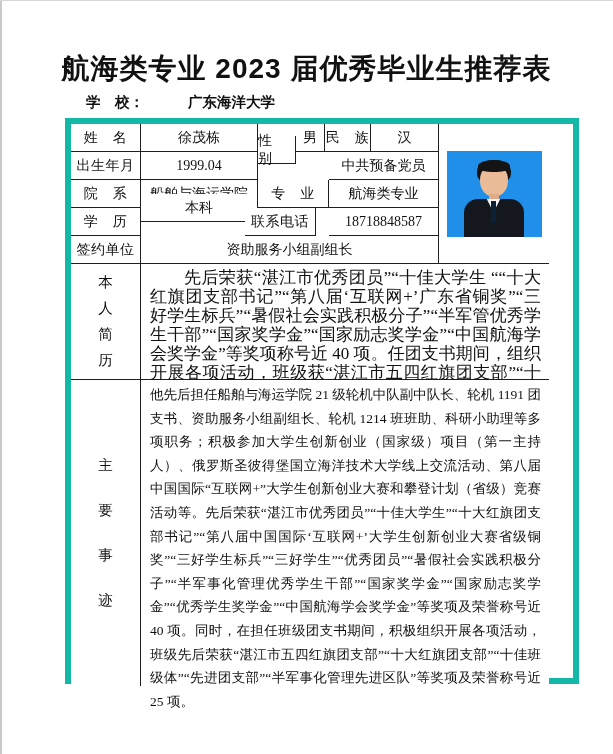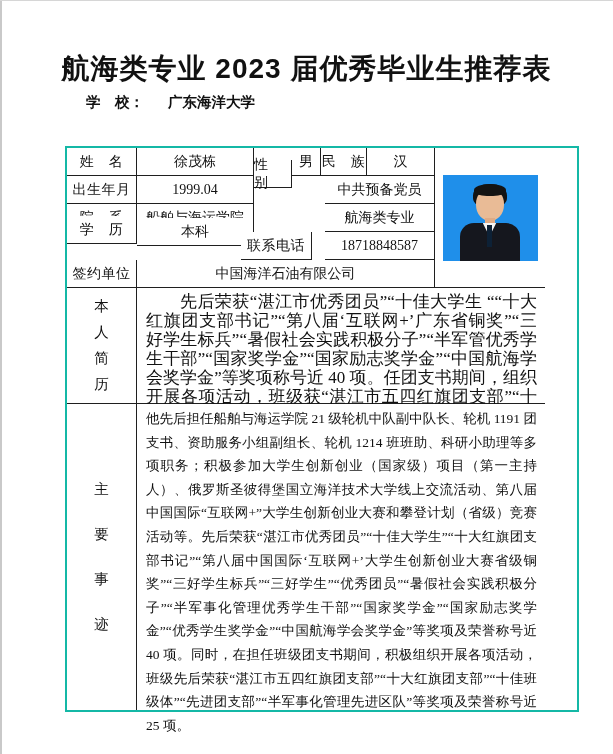--- a/index.html
+++ b/index.html
@@ -23,28 +23,27 @@
     position:absolute; left:0; top:50px; width:613px;
     margin:0; text-align:center;
     font-family:"Liberation Sans","DejaVu Sans",sans-serif;
     font-size:28px; font-weight:700; letter-spacing:1px;
   }
   .school-line {
     position:absolute; left:86px; top:93px;
     font-family:"Liberation Sans","DejaVu Sans",sans-serif;
     font-size:14.5px; font-weight:700;
   }
-  .school-value { margin-left:24px; }
+  .school-value { margin-left:44px; }
 
   .tbl {
     position:absolute; left:65px; top:118px;
     width:514px; height:566px;
-    border:2px solid #14b8a6;
+    border:6px solid #14b8a6;
     box-sizing:border-box;
-    margin-top:28px;
   }
   .cell {
     position:absolute; box-sizing:border-box;
     border-right:1px solid #1f1f1f;
     border-bottom:1px solid #1f1f1f;
     display:flex; align-items:center; justify-content:center;
     font-size:14px;
     background:#fff;
   }
   .cell.no-r { border-right:none; }
@@ -125,29 +124,30 @@
   <div class="cell" style="left:225px;top:0;width:29px;height:28px;">男</div>
   <div class="cell lbl" style="left:254px;top:0;width:46px;height:28px;">民　族</div>
   <div class="cell" style="left:300px;top:0;width:68px;height:28px;">汉</div>
 
   <div class="cell lbl" style="left:0;top:28px;width:70px;height:28px;">出生年月</div>
   <div class="cell" style="left:70px;top:28px;width:117px;height:28px;">1999.04</div>
   <div class="cell" style="left:258px;top:28px;width:110px;height:28px;">中共预备党员</div>
 
   <div class="cell lbl" style="left:0;top:56px;width:70px;height:28px;text-align:right;">院　系</div>
   <div class="cell" style="left:70px;top:56px;width:117px;height:28px;">船舶与海运学院</div>
+  <div class="cell lbl" style="left:187px;top:56px;width:71px;height:28px;">专　业</div>
   <div class="cell" style="left:258px;top:56px;width:110px;height:28px;">航海类专业</div>
 
-  <div class="cell lbl" style="left:0;top:68px;width:70px;height:28px;">学　历</div>
+  <div class="cell lbl" style="left:0;top:84px;width:70px;height:28px;">学　历</div>
   <div class="cell" style="left:70px;top:70px;width:117px;height:28px;text-align:right;">本科</div>
   <div class="cell lbl" style="left:174px;top:84px;width:71px;height:28px;">联系电话</div>
   <div class="cell" style="left:258px;top:84px;width:110px;height:28px;">18718848587</div>
 
   <div class="cell lbl" style="left:0;top:112px;width:70px;height:28px;">签约单位</div>
-  <div class="cell" style="left:70px;top:112px;width:298px;height:28px;">中国海洋石油有限公司</div>
+  <div class="cell" style="left:70px;top:112px;width:298px;height:28px;">资助服务小组副组长</div>
 
   <div class="cell no-r" style="left:368px;top:0;width:110px;height:140px;">
     <div class="photo" id="photo-box" style="background: rgb(31, 143, 234);">
       <div class="ph-hair"></div>
       <div class="ph-head"></div>
       <div class="ph-fringe"></div>
       <div class="ph-neck"></div>
       <div class="ph-suit"></div>
       <div class="ph-shirt"></div>
       <div class="ph-tie"></div>

